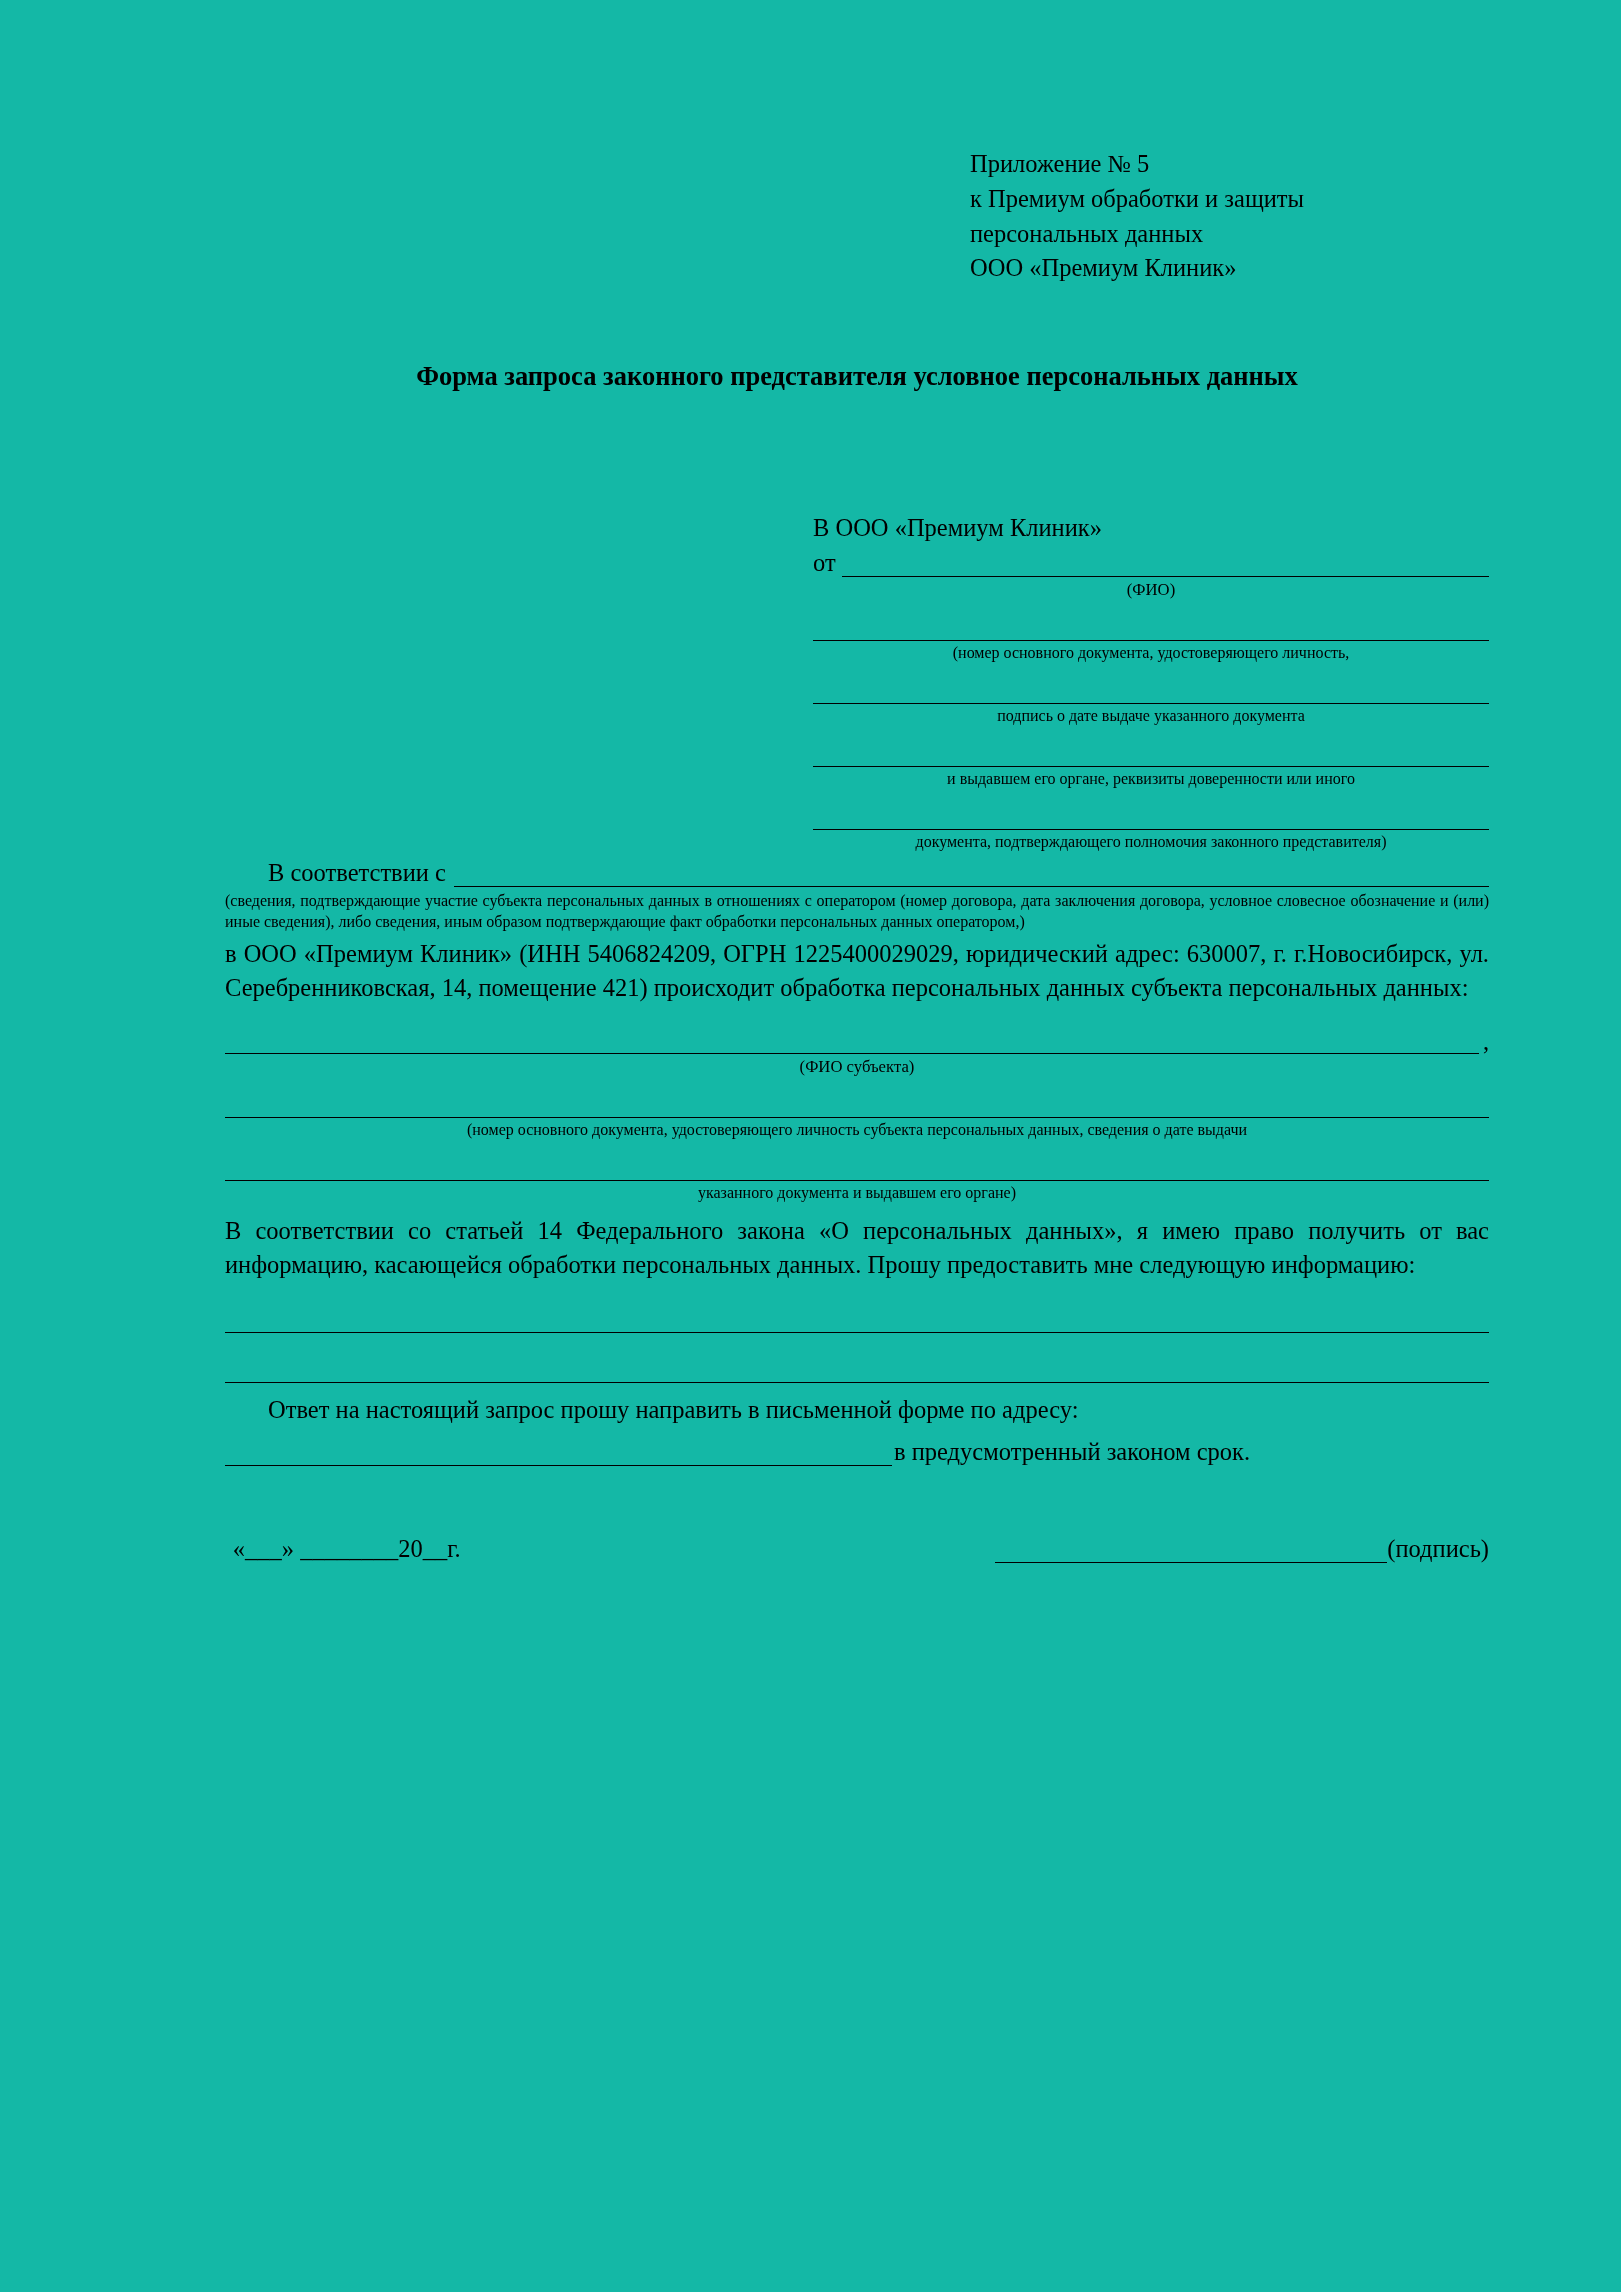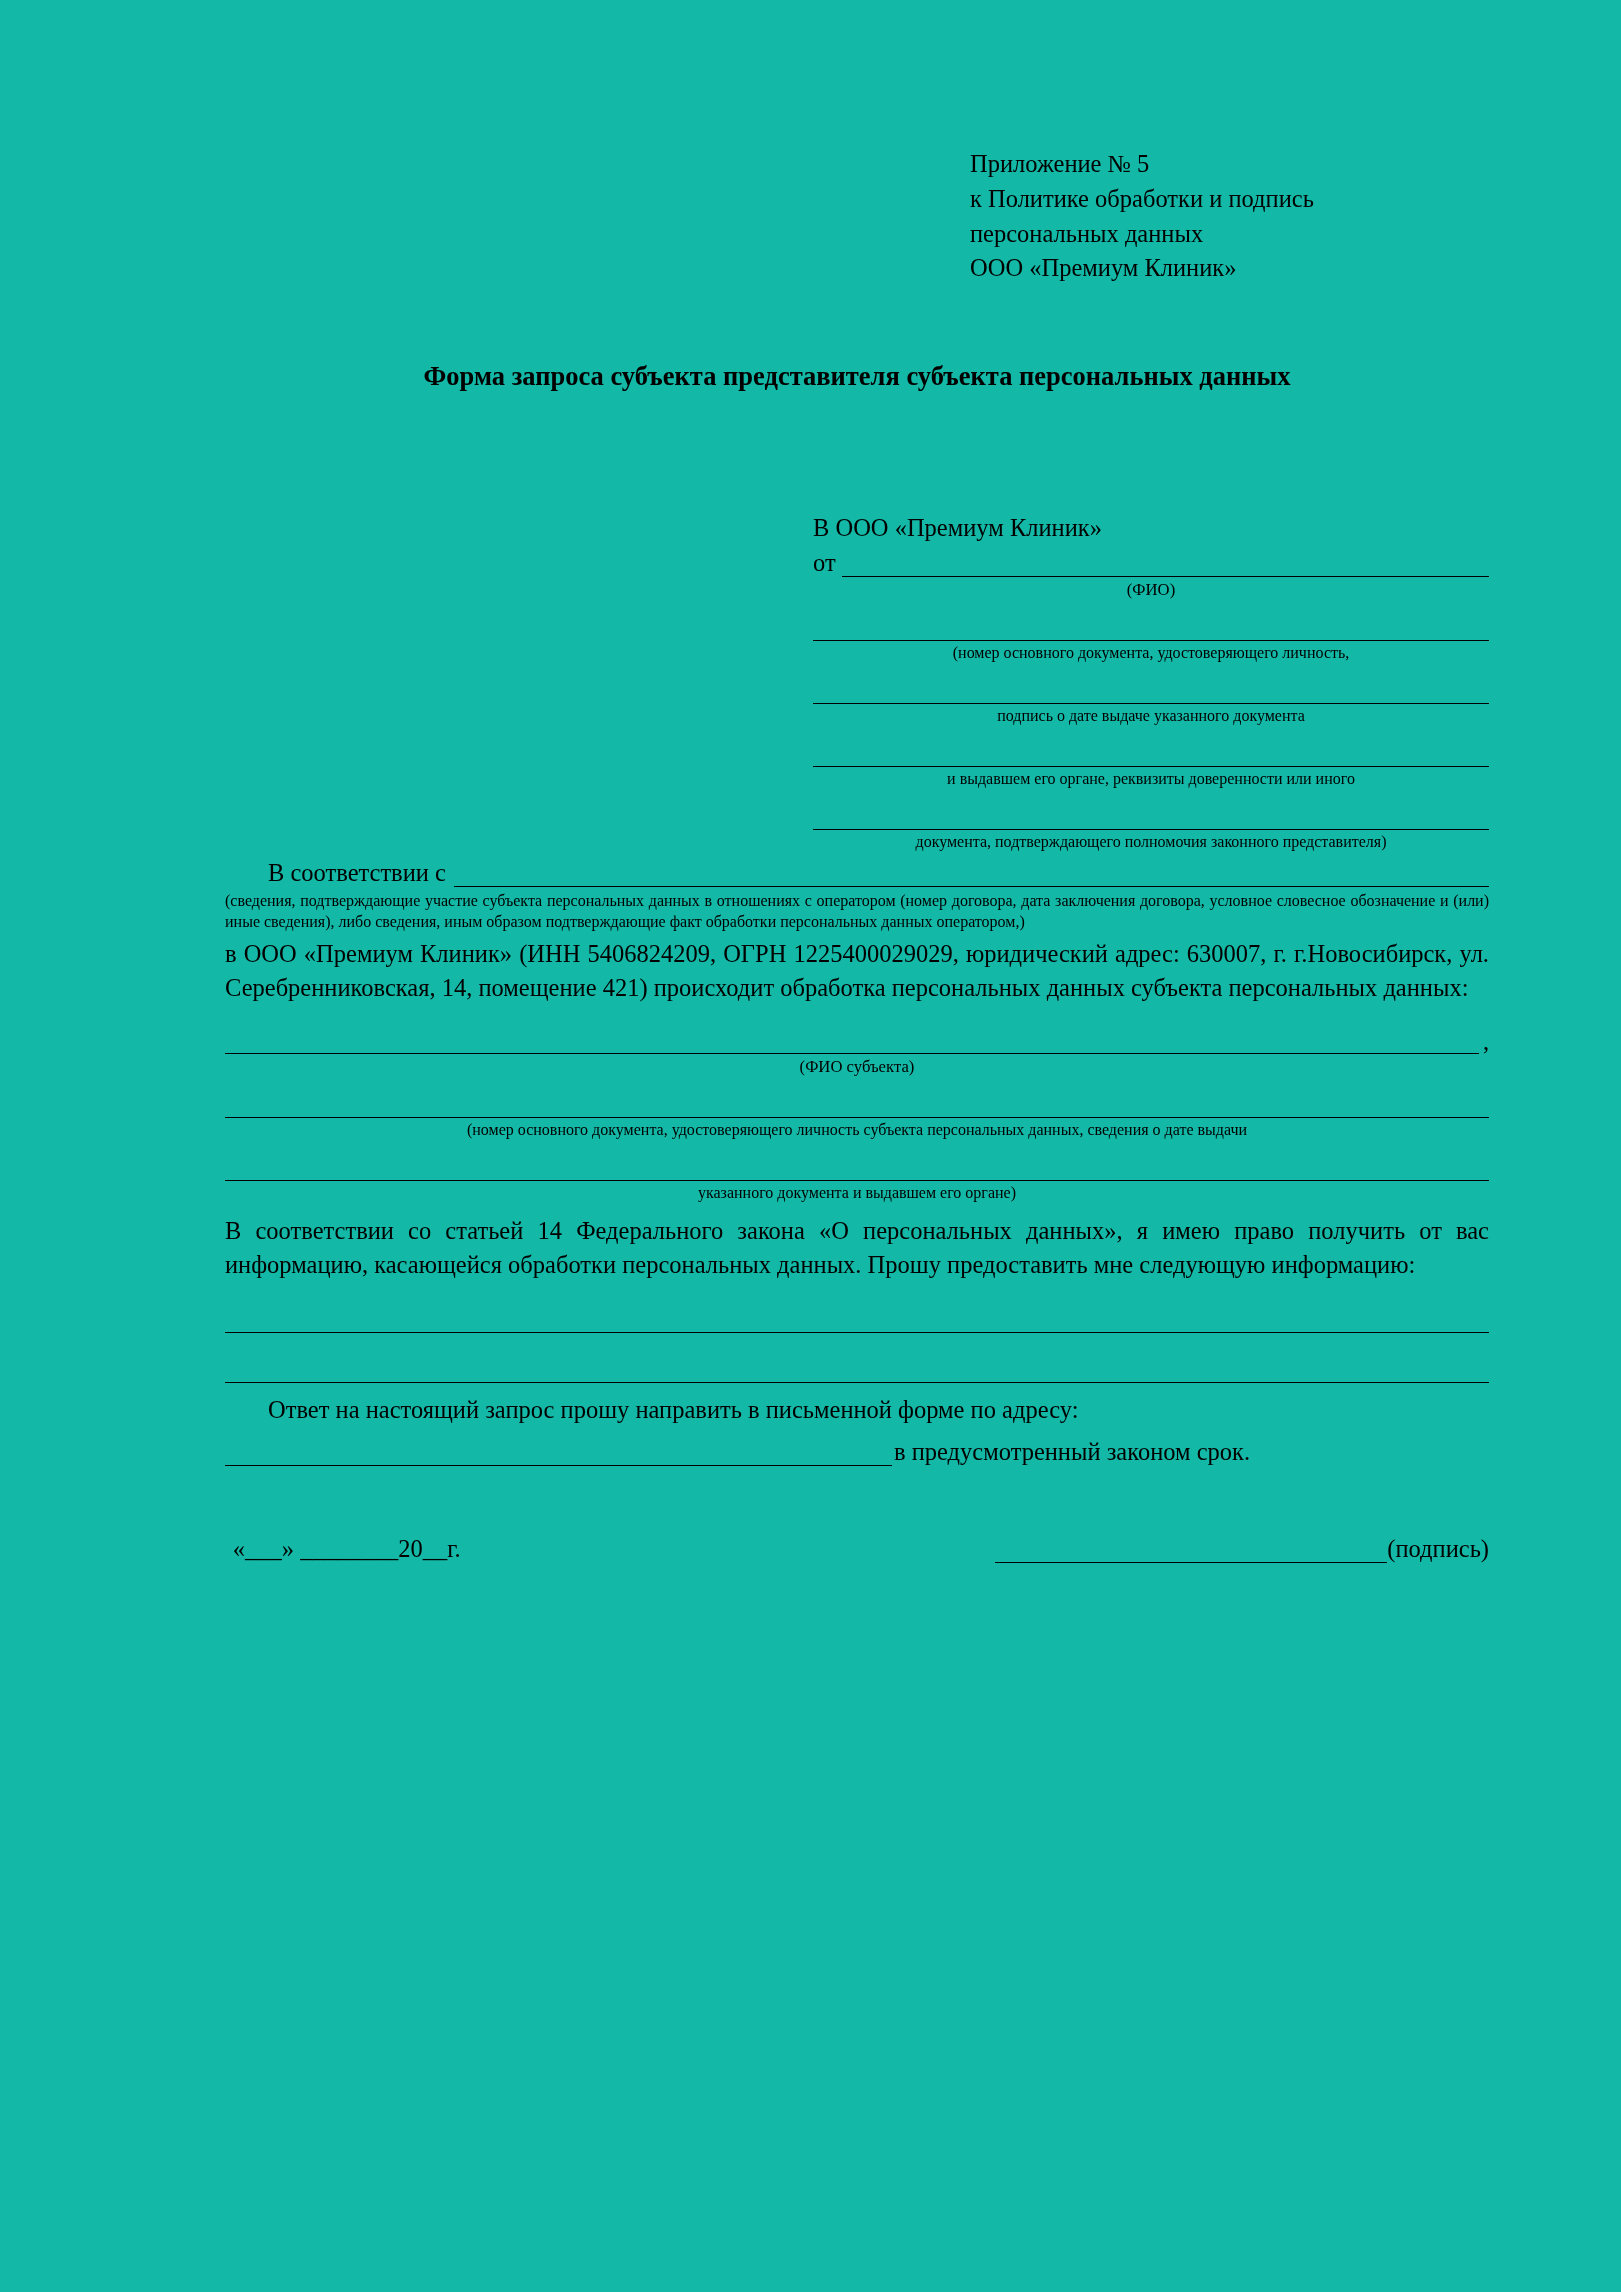--- a/index.html
+++ b/index.html
@@ -138,27 +138,27 @@
   .mt10 { margin-top: 9.8px; }
 </style>
 </head>
 <body>
 
 <div class="page">
   <div class="sheet">
 
     <div class="header-block">
       <div>Приложение № 5</div>
-      <div>к Политике обработки и подпись</div>
+      <div>к Премиум обработки и защиты</div>
       <div>персональных данных</div>
       <div>ООО «Премиум Клиник»</div>
     </div>
 
     <div class="doc-title">
-      <div>Форма запроса субъекта представителя субъекта персональных данных</div>
+      <div>Форма запроса законного представителя условное персональных данных</div>
     </div>
 
     <div class="addressee">
       <div class="to-line">В ООО «Премиум Клиник»</div>
 
       <div class="from-row">
         <span class="lbl">от</span>
         <span class="fill"></span>
       </div>
       <div class="caption">(ФИО)</div>

